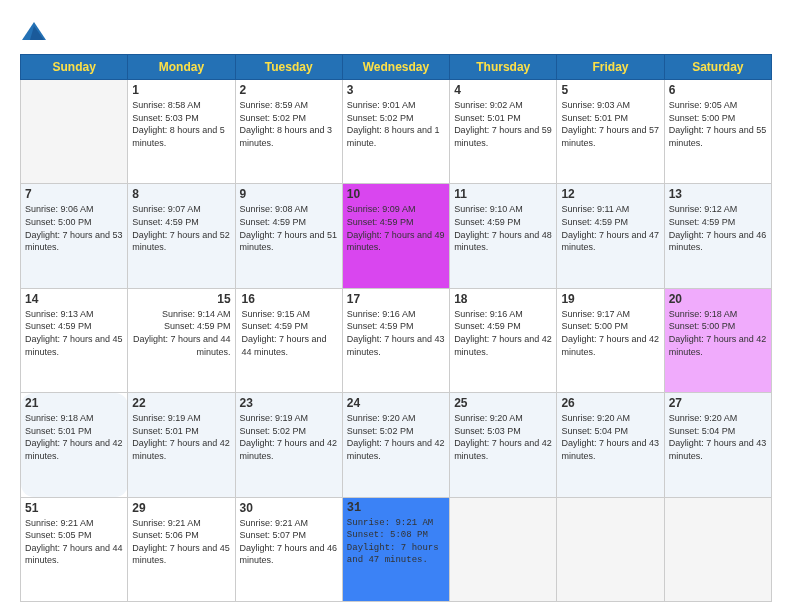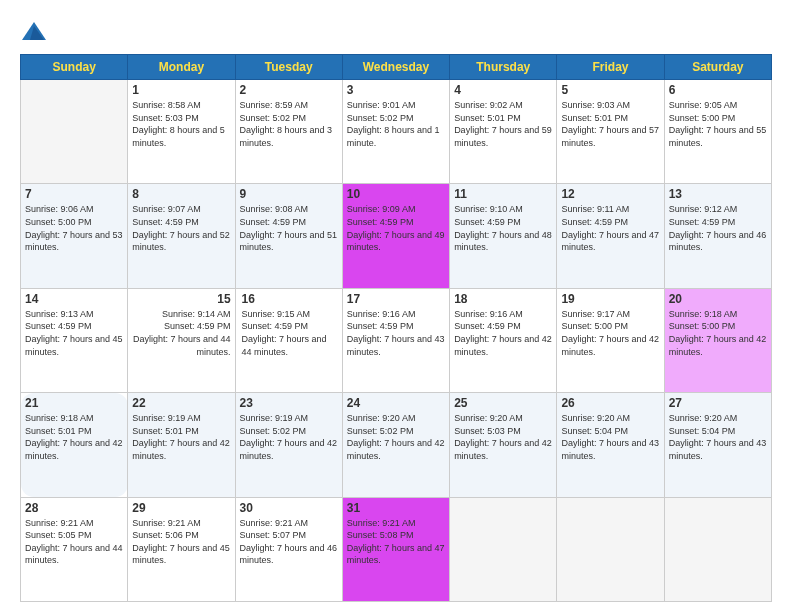--- a/index.html
+++ b/index.html
@@ -248,32 +248,32 @@
             <span class="day-num">26</span>
             <div class="day-info">Sunrise: 9:20 AM<br>Sunset: 5:04 PM<br>Daylight: 7 hours and 43 minutes.</div>
           </td>
           <td style="background: rgb(240, 245, 250);">
             <span class="day-num">27</span>
             <div class="day-info">Sunrise: 9:20 AM<br>Sunset: 5:04 PM<br>Daylight: 7 hours and 43 minutes.</div>
           </td>
         </tr>
         <tr>
           <td style="background: rgb(255, 255, 255);">
-            <span class="day-num">28</span>
+            <span class="day-num">51</span>
             <div class="day-info">Sunrise: 9:21 AM<br>Sunset: 5:05 PM<br>Daylight: 7 hours and 44 minutes.</div>
           </td>
           <td style="background: rgb(255, 255, 255);">
             <span class="day-num">29</span>
             <div class="day-info">Sunrise: 9:21 AM<br>Sunset: 5:06 PM<br>Daylight: 7 hours and 45 minutes.</div>
           </td>
           <td style="background: rgb(255, 255, 255); margin-left: 8px;">
             <span class="day-num">30</span>
             <div class="day-info">Sunrise: 9:21 AM<br>Sunset: 5:07 PM<br>Daylight: 7 hours and 46 minutes.</div>
           </td>
-          <td style="background: #d946ef;">
+          <td style="background: #3b82f6; font-family: Liberation Mono, monospace;">
             <span class="day-num">31</span>
             <div class="day-info">Sunrise: 9:21 AM<br>Sunset: 5:08 PM<br>Daylight: 7 hours and 47 minutes.</div>
           </td>
           <td class="empty" style="background: rgb(245, 245, 245);"></td>
           <td class="empty" style="background: rgb(245, 245, 245);"></td>
           <td class="empty" style="background: rgb(245, 245, 245);"></td>
         </tr>
       </tbody>
   </table>
 </div>

